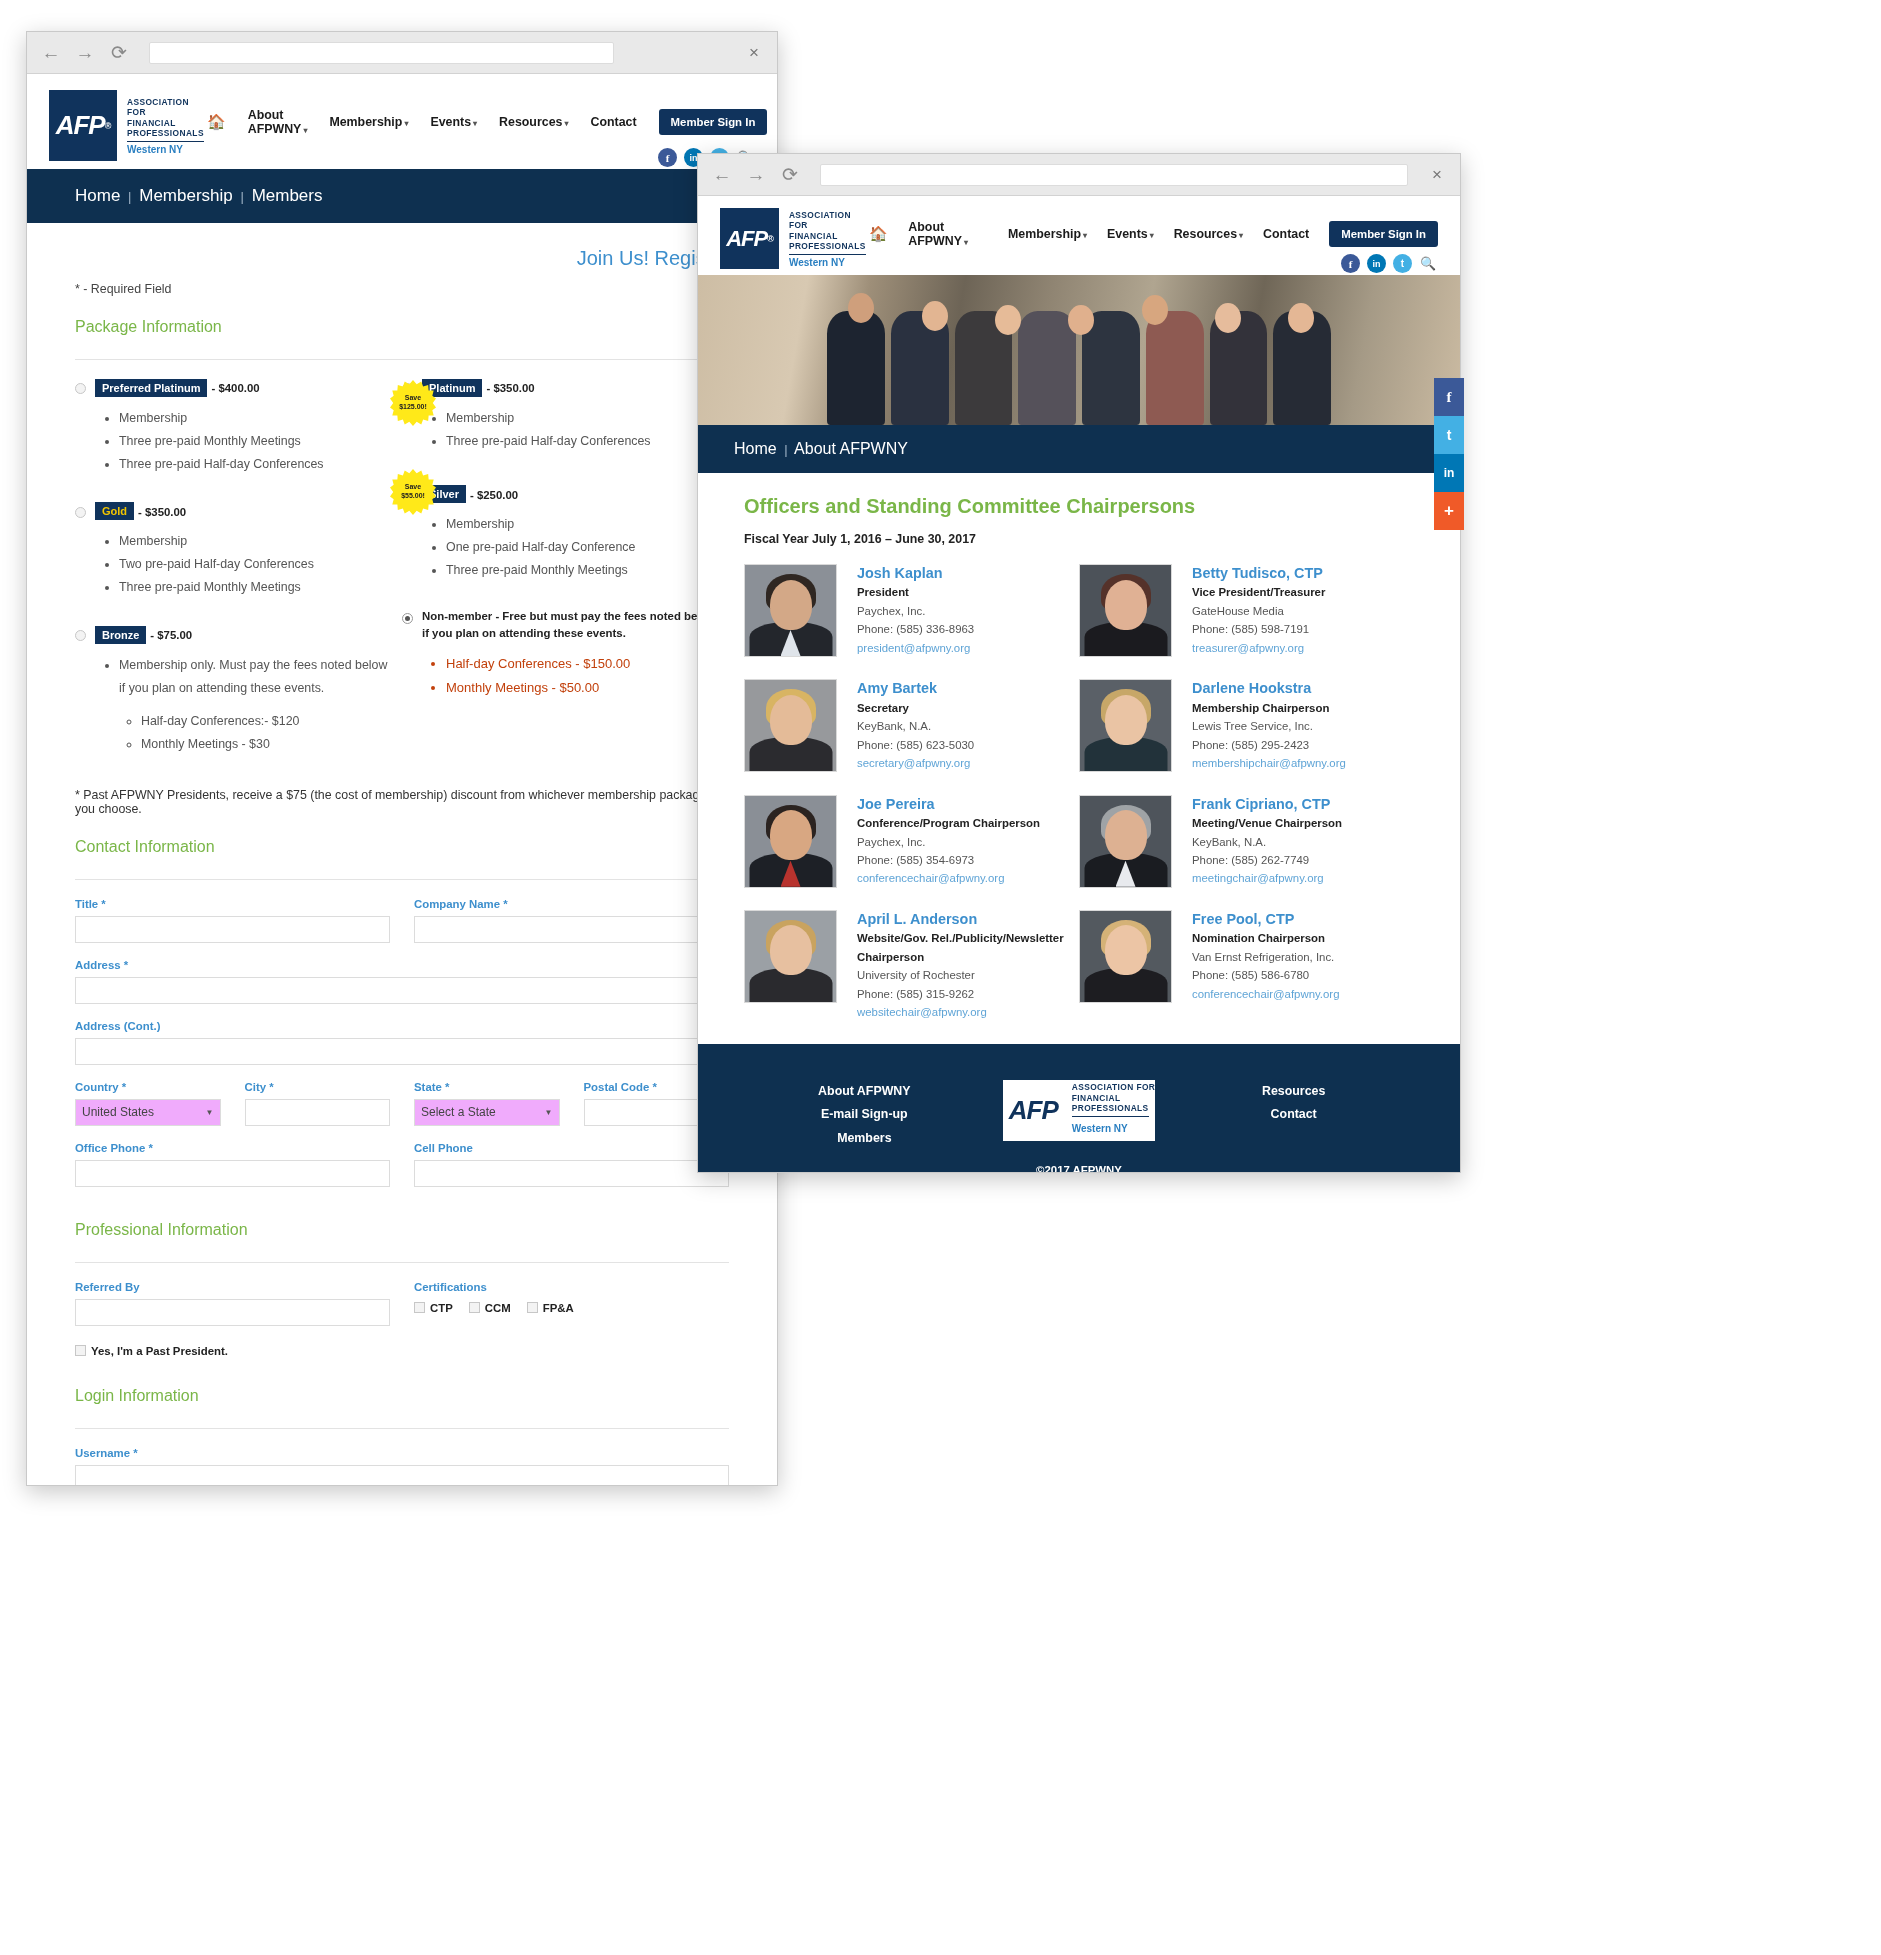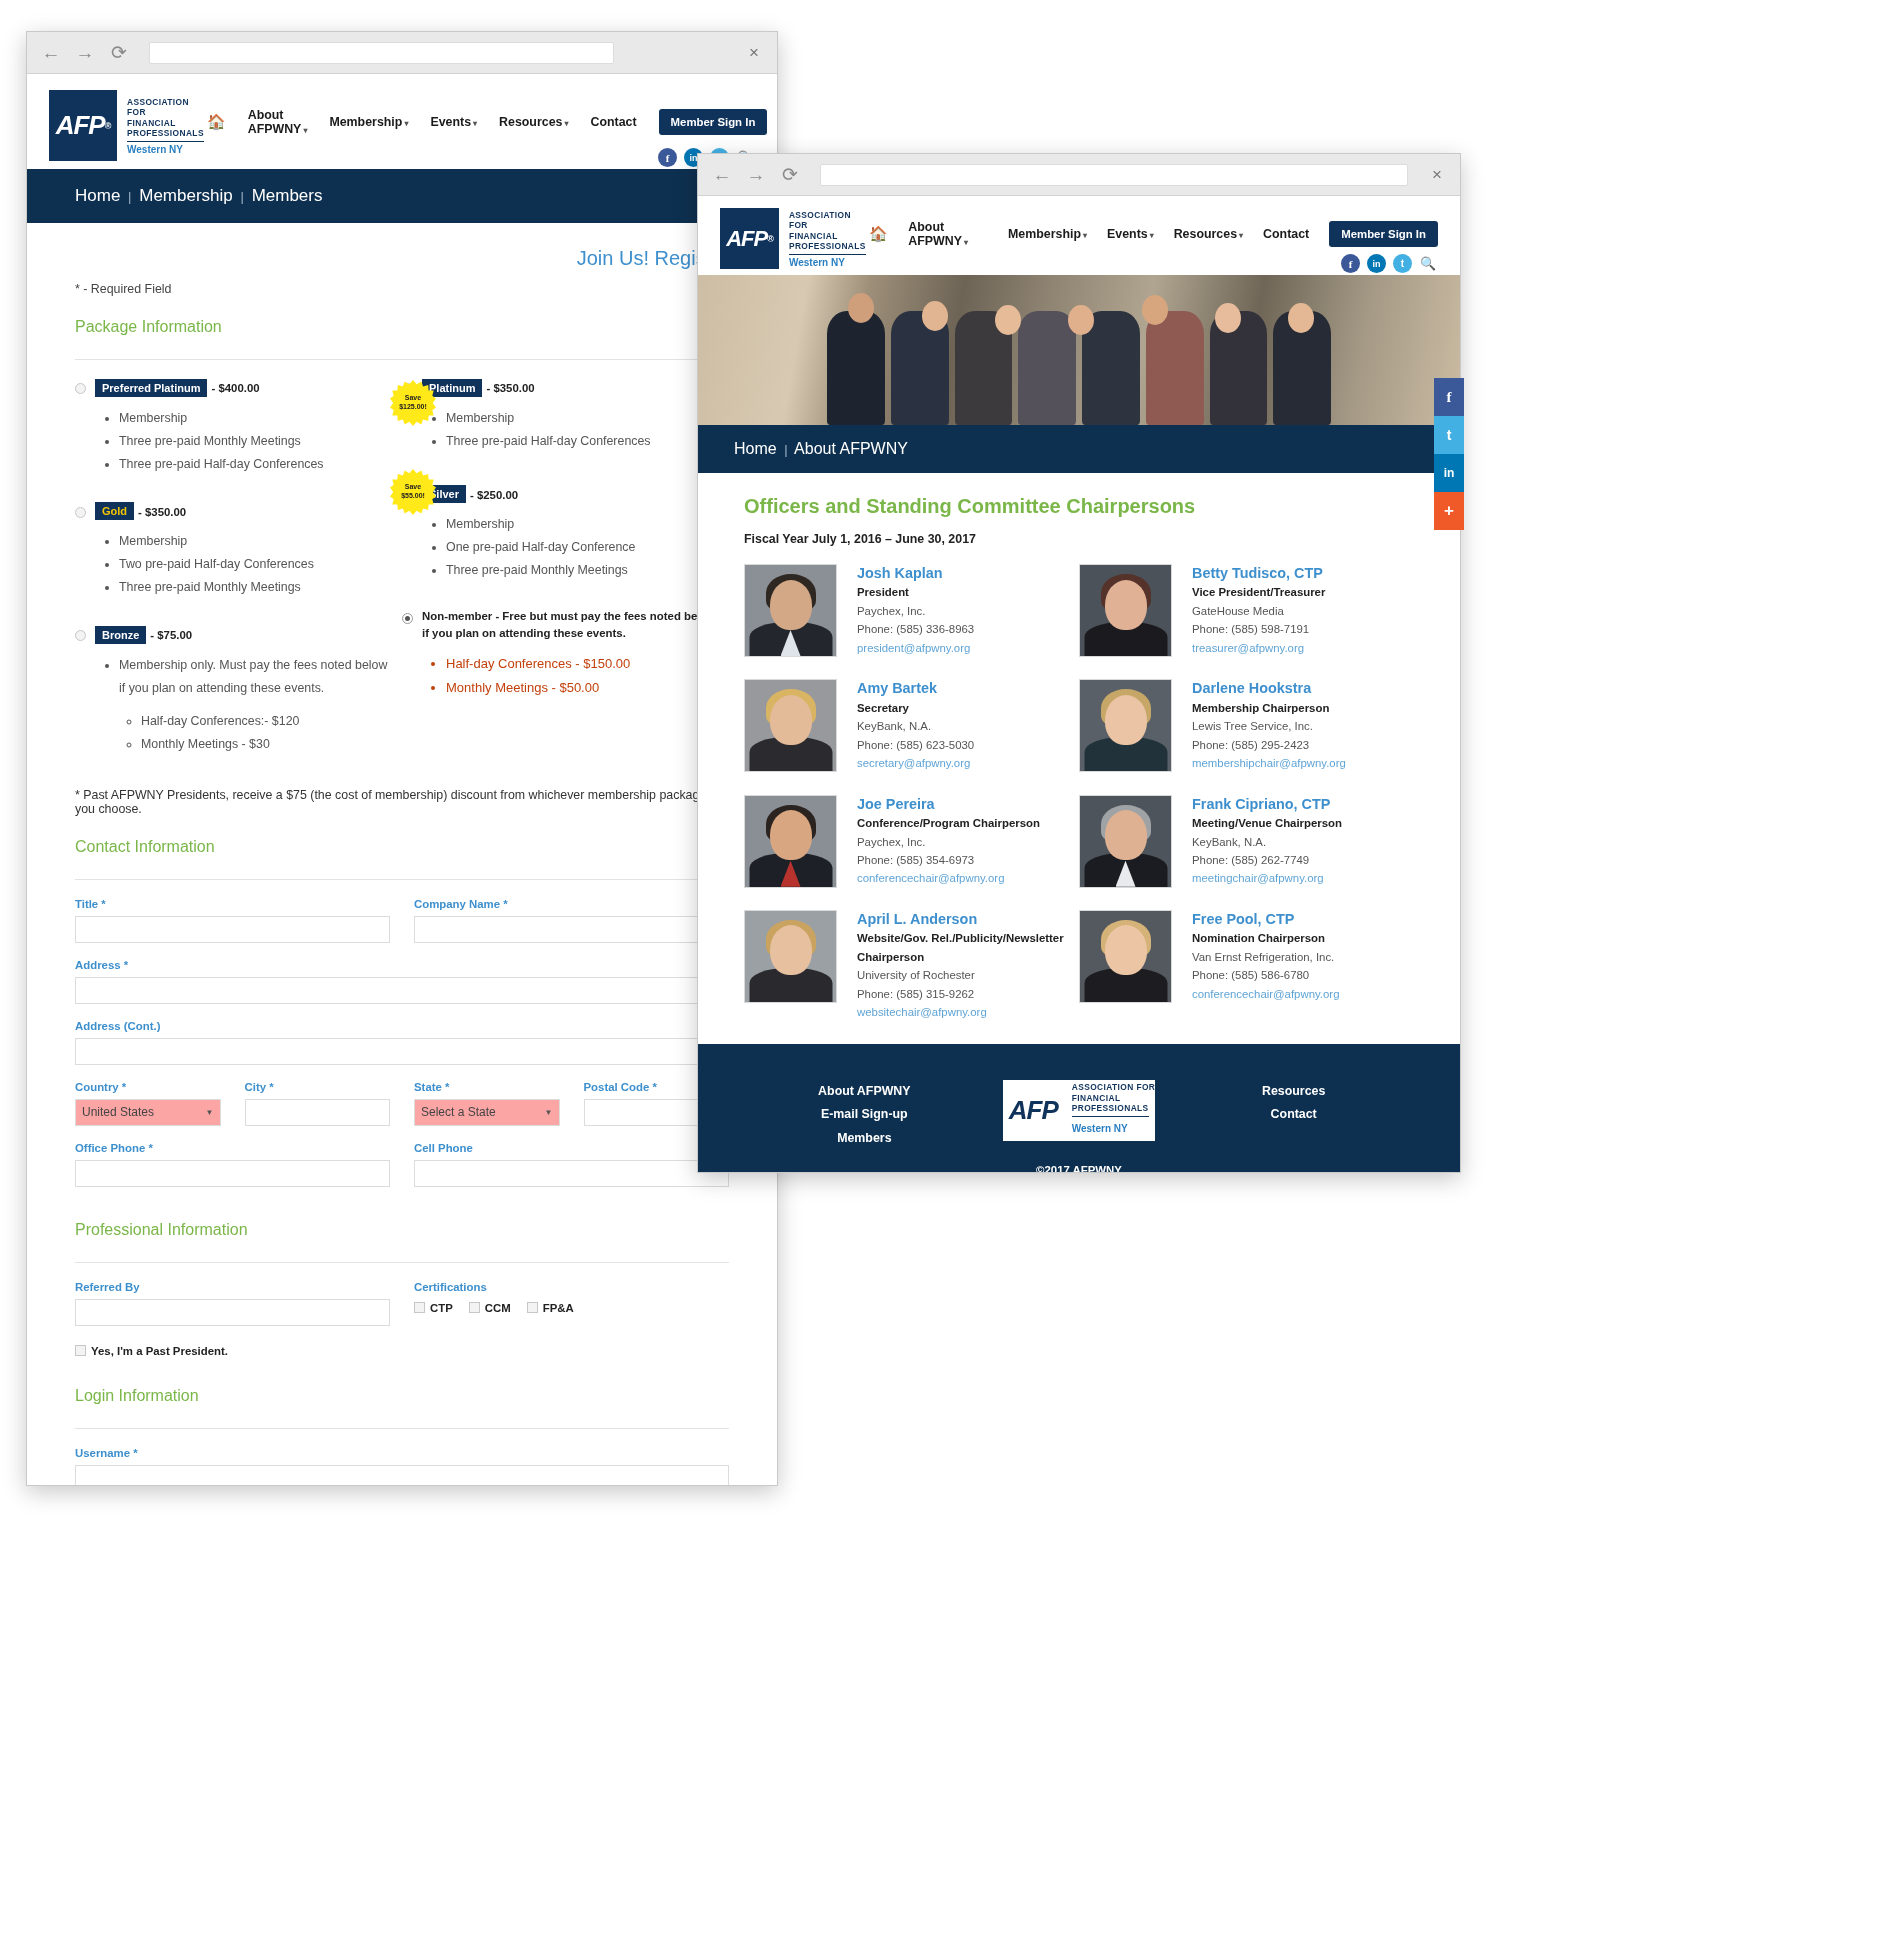--- a/index.html
+++ b/index.html
@@ -162,21 +162,21 @@
   .field-row { display:flex; gap:24px; margin-bottom:16px; }
   .field { flex:1; }
   .flabel {
     display:block; color:#3d8fcd; font-size:11.4px; font-weight:bold;
     margin-bottom:6px;
   }
   .finput {
     width:100%; height:27px; border:1px solid #dcdcdc; background:#fff;
   }
   .fselect {
-    width:100%; height:27px; border:1px solid #dcdcdc; background:#fca5a5;
+    width:100%; height:27px; border:1px solid #dcdcdc; background:#f0abfc;
     font-size:12px; color:#444; padding:0 6px;
     display:flex; align-items:center; justify-content:space-between;
   }
   .fselect .arrow { font-size:8px; color:#555; }
   .cbrow { display:flex; gap:16px; align-items:center; padding-top:3px; }
   .cb { display:flex; align-items:center; gap:5px; font-size:11.4px; font-weight:bold; color:#222; }
   .cbbox { width:11px; height:11px; border:1px solid #c7c7c7; background:#f3f3f3; }
 
   
   .site-footer {

